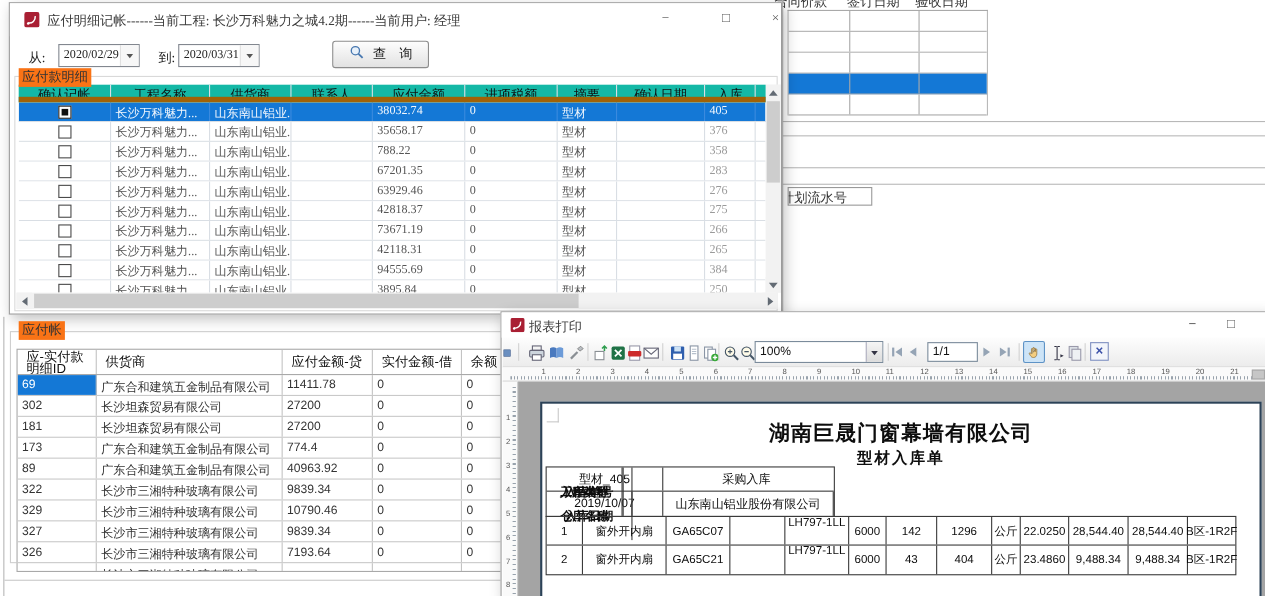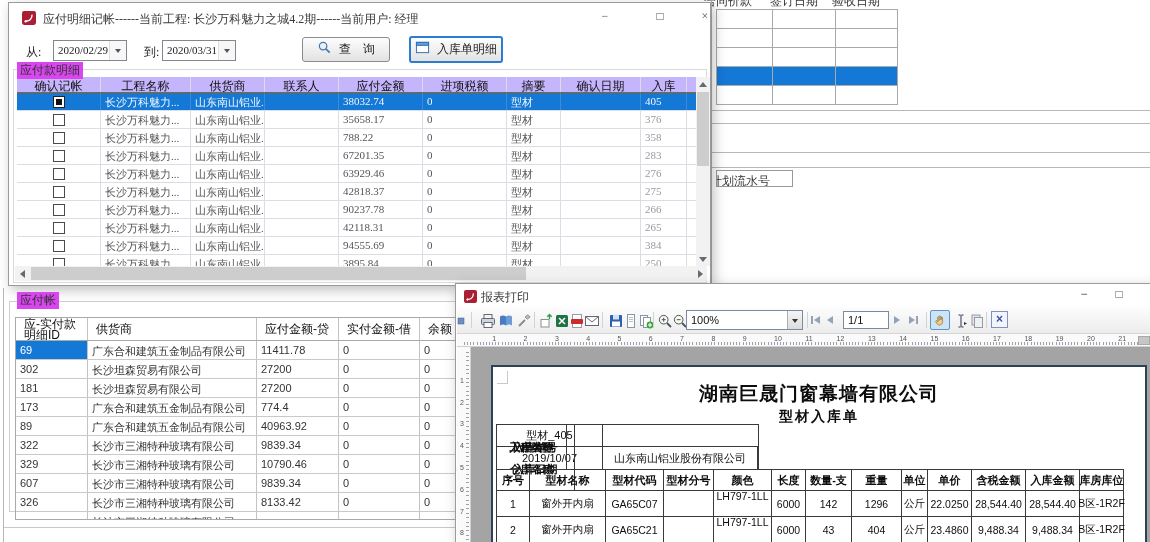--- a/index.html
+++ b/index.html
@@ -36,24 +36,24 @@
   .combo { position:absolute; height:21px; background:#fff; border:1px solid #82878f; }
   .combo .val { position:absolute; left:4px; top:3px; font-size:11px; color:#222; }
   .combo .dd { position:absolute; right:0; top:0; bottom:0; width:17px; background:#f7f7f7; border-left:1px solid #e0e0e0; }
   .combo .dd::after { content:''; position:absolute; left:5px; top:8px; border-left:3.5px solid transparent; border-right:3.5px solid transparent; border-top:4px solid #555; }
   #combo-from { left:44px; top:37px; width:74px; }
   #combo-to   { left:153px; top:37px; width:74px; }
   #lbl-from { left:17px; top:41px; } #lbl-to { left:135px; top:41px; }
   .btn { position:absolute; display:flex; align-items:center; justify-content:center; gap:7px; background:linear-gradient(#fdfdfd,#e2e2e2); border:1px solid #8c8c8c; border-radius:3px; font-size:12px; color:#1a1a1a; }
   #btn-query { left:293px; top:34px; width:88px; height:25px; }
   #btn-inbound { left:400px; top:33px; width:94px; height:27px; border:2px solid #2b7cd3; }
-  .grouplbl { position:absolute; font-size:12px; color:#333; background:#d946ef; padding:0 3px; z-index:2; }
+  .grouplbl { position:absolute; font-size:12px; color:#333; background:#f97316; padding:0 3px; z-index:2; }
   #w1-grouplbl { left:8px; top:59px; }
   #w1-fieldset { position:absolute; left:4px; top:66px; width:694px; height:214px; border:1px solid #d9d9d9; }
-  #t1-head { position:absolute; left:8px; top:74px; width:679px; height:16px; display:flex; border-bottom:1px solid #a16207; background:#c4b5fd; z-index:1; }
+  #t1-head { position:absolute; left:8px; top:74px; width:679px; height:16px; display:flex; border-bottom:5px solid #a16207; background:#14b8a6; z-index:1; }
   #t1-body { position:absolute; left:8px; top:90px; width:679px; height:173px; overflow:hidden; }
   .tc { height:100%; border-right:1px solid #d9dee4; font-size:11px; color:#555; white-space:nowrap; overflow:hidden; padding:2px 0 0 4px; }
   .tc.h { color:#111; text-align:center; padding-left:0; padding-top:1px; font-size:12px; }
   .t1c0{width:84px;} .t1c1{width:90px;} .t1c2{width:74px;} .t1c3{width:74px;} .t1c4{width:84px;}
   .t1c5{width:84px;} .t1c6{width:54px;} .t1c7{width:80px;} .t1c8{width:46px;}
   .t1row { display:flex; height:18px; border-bottom:1px solid #d9dee4; background:#fff; }
   .t1row .tc { border-right-color:#d9dee4; }
   .t1row.sel { background:#1478d6; }
   .t1row.sel .tc { color:#f2f7fd; border-right-color:#3a8ade; border-bottom-color:#3a8ade; }
   .t1row .dim { color:#9a9a9a; }
@@ -250,30 +250,30 @@
             <div class="t2c t2c4">0</div>
           </div>
           <div class="t2row">
             <div class="t2c t2c0">329</div>
             <div class="t2c t2c1">长沙市三湘特种玻璃有限公司</div>
             <div class="t2c t2c2">10790.46</div>
             <div class="t2c t2c3">0</div>
             <div class="t2c t2c4">0</div>
           </div>
           <div class="t2row">
-            <div class="t2c t2c0">607</div>
+            <div class="t2c t2c0">327</div>
             <div class="t2c t2c1">长沙市三湘特种玻璃有限公司</div>
             <div class="t2c t2c2">9839.34</div>
             <div class="t2c t2c3">0</div>
             <div class="t2c t2c4">0</div>
           </div>
           <div class="t2row">
             <div class="t2c t2c0">326</div>
             <div class="t2c t2c1">长沙市三湘特种玻璃有限公司</div>
-            <div class="t2c t2c2">8133.42</div>
+            <div class="t2c t2c2">7193.64</div>
             <div class="t2c t2c3">0</div>
             <div class="t2c t2c4">0</div>
           </div>
           <div class="t2row">
             <div class="t2c t2c0"></div>
             <div class="t2c t2c1">长沙市三湘特种玻璃有限公司</div>
             <div class="t2c t2c2"></div>
             <div class="t2c t2c3"></div>
             <div class="t2c t2c4"></div>
           </div>
@@ -305,27 +305,20 @@
     <div class="combo" id="combo-to">
       <span class="val">2020/03/31</span>
       <span class="dd"></span>
     </div>
     <div class="btn" id="btn-query">
       <span><svg width="15" height="15" viewBox="0 0 16 16">
             <circle cx="6.5" cy="6.5" r="4" fill="#e8f1fa" stroke="#4878b0" stroke-width="1.3"></circle>
             <path d="M9.5 9.5l4 4" stroke="#4878b0" stroke-width="1.8"></path>
           </svg></span>
       <span>查　询</span>
-    </div>
-    <div class="btn" id="btn-inbound">
-      <span><svg width="15" height="15" viewBox="0 0 16 16">
-            <rect x="1.5" y="2.5" width="13" height="11" fill="#fff" stroke="#2b6cb8"></rect>
-            <rect x="1.5" y="2.5" width="13" height="3.2" fill="#5ea0dc" stroke="#2b6cb8"></rect>
-          </svg></span>
-      <span>入库单明细</span>
     </div>
     <div class="grouplbl" id="w1-grouplbl">应付款明细</div>
     <div id="w1-fieldset"></div>
     <div id="t1-head">
         <div class="tc h t1c0">确认记帐</div>
         <div class="tc h t1c1">工程名称</div>
         <div class="tc h t1c2">供货商</div>
         <div class="tc h t1c3">联系人</div>
         <div class="tc h t1c4">应付金额</div>
         <div class="tc h t1c5">进项税额</div>
@@ -412,21 +405,21 @@
           <div class="tc t1c7"></div>
           <div class="tc t1c8 dim">275</div>
         </div>
         <div class="t1row">
           <div class="tc t1c0 cc">
             <span class="cbx"></span>
           </div>
           <div class="tc t1c1">长沙万科魅力...</div>
           <div class="tc t1c2">山东南山铝业...</div>
           <div class="tc t1c3"></div>
-          <div class="tc t1c4">90237.78</div>
+          <div class="tc t1c4">73671.19</div>
           <div class="tc t1c5">0</div>
           <div class="tc t1c6">型材</div>
           <div class="tc t1c7"></div>
           <div class="tc t1c8 dim">266</div>
         </div>
         <div class="t1row">
           <div class="tc t1c0 cc">
             <span class="cbx"></span>
           </div>
           <div class="tc t1c1">长沙万科魅力...</div>
@@ -671,44 +664,30 @@
       <div id="page">
         <div id="cornermark"></div>
         <div id="rep-doctitle">型材入库单</div>
         <div id="rep-company">湖南巨晟门窗幕墙有限公司</div>
         <div id="rep-info">
             <div class="irow">
               <div class="ic ic0 lbl">入库单号</div>
               <div class="ic ic1">型材_405</div>
               <div class="ic ic2 lbl">工程名称</div>
               <div class="ic ic4 lbl">入库类型</div>
+              <div class="ic ic5">采购入库</div>
             </div>
             <div class="irow">
               <div class="ic ic0 lbl">入库日期</div>
               <div class="ic ic1">2019/10/07</div>
               <div class="ic ic3">山东南山铝业股份有限公司</div>
               <div class="ic ic4 lbl">仓库名称</div>
             </div>
           </div>
         <div id="rep-det">
-          <div id="rep-dethead">
-              <div class="dc dc0 dhc">序号</div>
-              <div class="dc dc1 dhc">型材名称</div>
-              <div class="dc dc2 dhc">型材代码</div>
-              <div class="dc dc3 dhc">型材分号</div>
-              <div class="dc dc4 dhc">颜色</div>
-              <div class="dc dc5 dhc">长度</div>
-              <div class="dc dc6 dhc">数量-支</div>
-              <div class="dc dc7 dhc">重量</div>
-              <div class="dc dc8 dhc">单位</div>
-              <div class="dc dc9 dhc">单价</div>
-              <div class="dc dc10 dhc">含税金额</div>
-              <div class="dc dc11 dhc">入库金额</div>
-              <div class="dc dc12 dhc">库房库位</div>
-            </div>
           <div id="rep-detbody">
               <div class="drow">
                 <div class="dc dc0">
                   <span>1</span>
                 </div>
                 <div class="dc dc1">
                   <span>窗外开内扇</span>
                 </div>
                 <div class="dc dc2">
                   <span>GA65C07</span>

